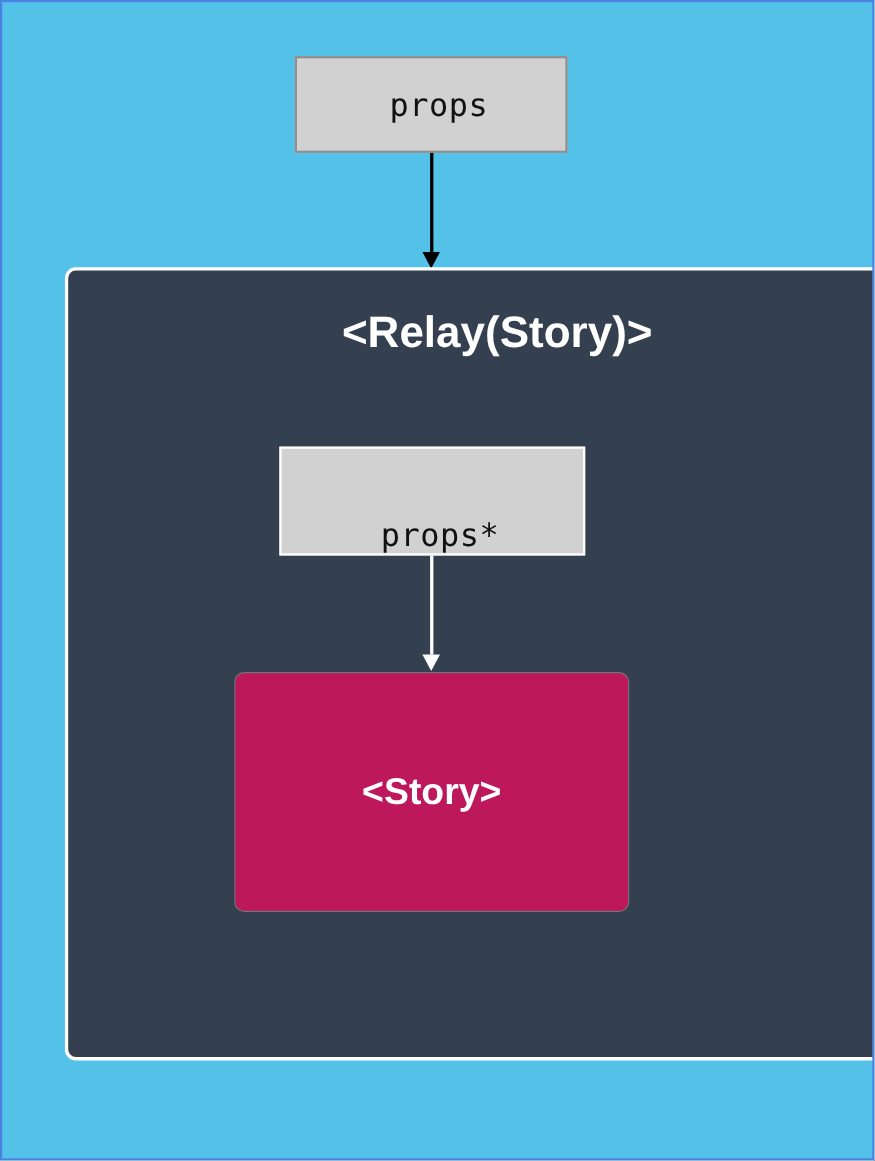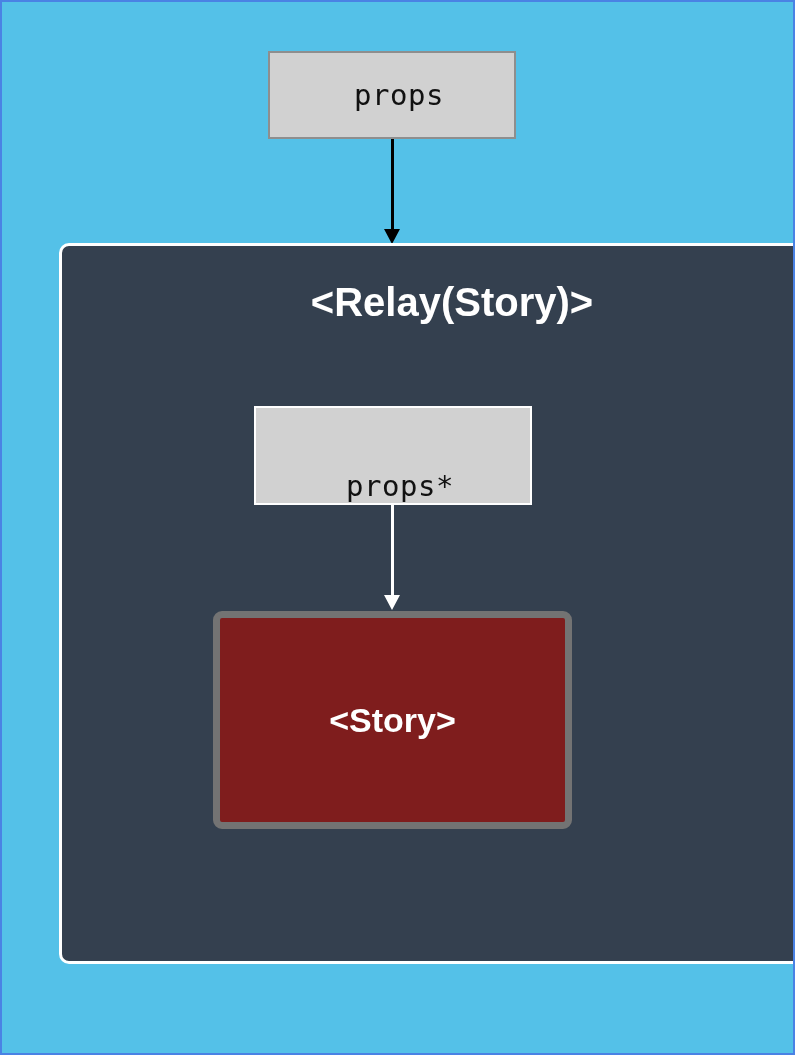--- a/index.html
+++ b/index.html
@@ -110,22 +110,22 @@
   }
 
   
   .story-box {
     position: absolute;
     box-sizing: border-box;
     left: 151px;   
     top: 365px;
     width: 359px;
     height: 218px;
-    background: #7f1d1d;
-    border: 7px solid #737373;
+    background: #be185d;
+    border: 1px solid #737373;
     border-radius: 9px;
     display: flex;
     align-items: center;
     justify-content: center;
     color: #ffffff;
     font-weight: bold;
     font-size: 34px;
   }
 </style>
 </head>

